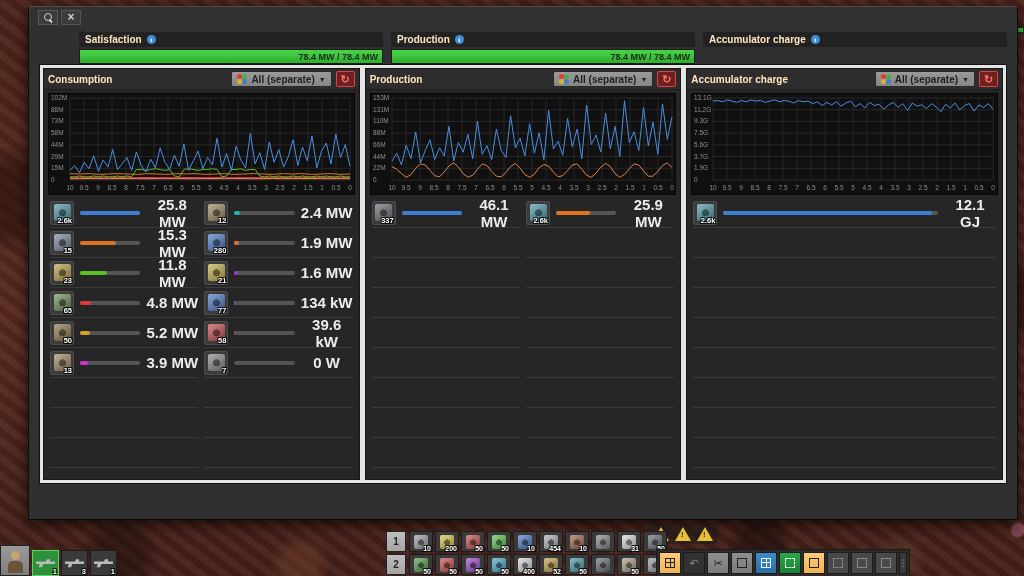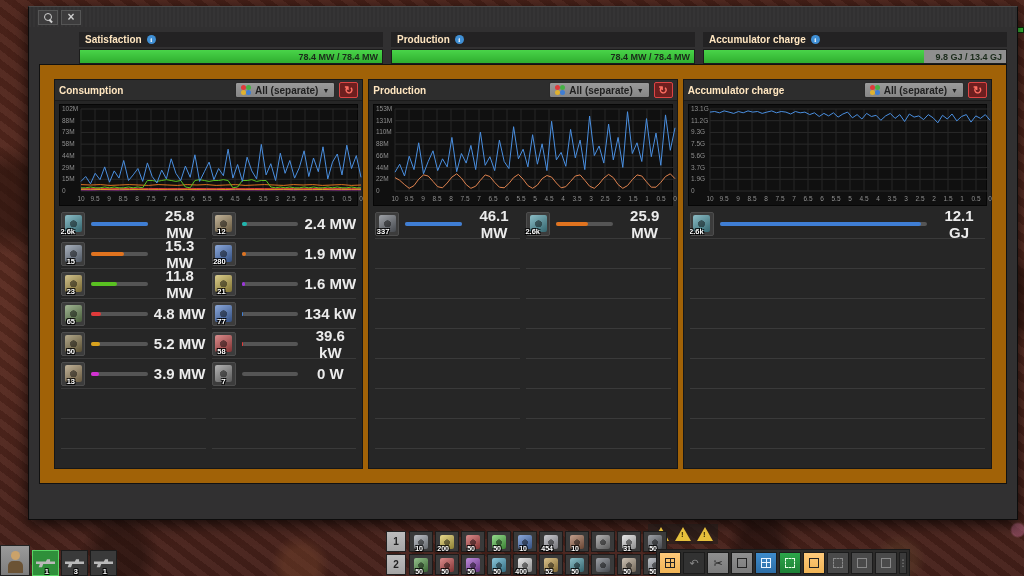--- a/index.html
+++ b/index.html
@@ -57,21 +57,21 @@
     font-size:9px; font-weight:bold; color:#1a2a1a; }
 
   
   .time-row { display:flex; gap:3px; margin:5px 10px; }
   .time-btn { flex:1; height:17px; background:linear-gradient(180deg,#979797,#848484); border:1px solid #2a2a2a;
     border-bottom-color:#141414; color:#1f1f1f; font-size:10px; font-weight:bold;
     display:flex; align-items:center; justify-content:center; cursor:pointer; }
   .time-btn.selected { background:linear-gradient(180deg,#ffca7a,#f0b455); }
 
   
-  .panels { display:flex; gap:5px; margin:0 10px; height:420px; background:#a16207; padding:14px; border:1px solid #111; }
+  .panels { display:flex; gap:5px; margin:0 10px; height:420px; background:#e5e5e5; padding:3px; border:1px solid #111; }
   .panel { flex:1; background:#262626; border:1px solid #171717; display:flex; flex-direction:column; min-width:0; }
   .panel-head { height:21px; background:#2d2d2d; display:flex; align-items:center; gap:4px; padding:0 4px; border-bottom:1px solid #1b1b1b; }
   .panel-title { flex:1; font-size:10px; font-weight:bold; color:#ffe6c0; }
   .dropdown { height:16px; background:linear-gradient(180deg,#9a9a9a,#868686); border:1px solid #2a2a2a; border-radius:2px;
     display:flex; align-items:center; gap:4px; padding:0 5px; cursor:pointer; }
   .dd-label { font-size:10px; font-weight:bold; color:#1f1f1f; }
   .dd-arrow { font-size:7px; color:#1f1f1f; }
   .flower { position:relative; width:10px; height:10px; }
   .flower i { position:absolute; width:5px; height:5px; border-radius:50%; }
   .flower i:nth-child(1){ left:0; top:0; background:#e03a3a; }
@@ -85,21 +85,21 @@
   .plot-wrap svg { display:block; }
 
   .rows { flex:1; display:flex; gap:6px; margin:3px 6px 0; min-height:0; overflow:hidden; }
   .col { flex:1; min-width:0; }
   .row { height:30px; border-bottom:1px solid #3a3a3a; display:flex; align-items:center; gap:6px; }
   .tile { width:24px; height:24px; background:#3c3c3c; border:1px solid #4d4d4d; border-radius:2px;
     position:relative; flex:0 0 auto; display:flex; align-items:center; justify-content:center; cursor:pointer; }
   .mi { width:17px; height:17px; border-radius:2px;
     background-image:radial-gradient(circle at 50% 52%, rgba(0,0,0,.45) 0 27%, transparent 30%),
                      linear-gradient(145deg, rgba(255,255,255,.35), rgba(0,0,0,.35)); }
-  .cnt { position:absolute; right:9px; bottom:-1px; font-size:7.5px; font-weight:bold; color:#fff;
+  .cnt { position:absolute; right:1px; bottom:-1px; font-size:7.5px; font-weight:bold; color:#fff;
     text-shadow:1px 1px 0 #000,-1px 1px 0 #000,1px -1px 0 #000,-1px -1px 0 #000; }
   .track { flex:1; height:4px; background:#555; border-radius:2px; position:relative; min-width:20px; }
   .fillbar { position:absolute; left:0; top:0; height:100%; border-radius:2px; }
   .val { width:52px; flex:0 0 auto; text-align:center; font-size:15px; font-weight:bold; color:#ececec; }
 
   
   .hotbar { position:absolute; left:386px; top:531px; display:flex; gap:3px; }
   .rownums { display:flex; flex-direction:column; gap:2px; }
   .rownum { width:20px; height:21px; background:linear-gradient(180deg,#bdbdbd,#a5a5a5); border:1px solid #222;
     font-size:10px; font-weight:bold; color:#222; display:flex; align-items:center; justify-content:center; cursor:pointer; }
@@ -181,24 +181,20 @@
       </div>
       <div class="sum-bar">
         <span class="sum-fill" style="width: 100%;"></span>
         <span class="sum-value">78.4 MW / 78.4 MW</span>
       </div>
     </div>
     <div class="summary">
       <div class="sum-head">
         <span class="sum-label">Accumulator charge</span>
         <span class="info-dot">i</span>
-      </div>
-      <div class="sum-bar">
-        <span class="sum-fill" style="width: 73%;"></span>
-        <span class="sum-value">9.8 GJ / 13.4 GJ</span>
       </div>
     </div>
   </div>
 
 
   <div class="panels">
     <div class="panel">
       <div class="panel-head">
         <span class="panel-title">Consumption</span>
         <span class="dropdown">

